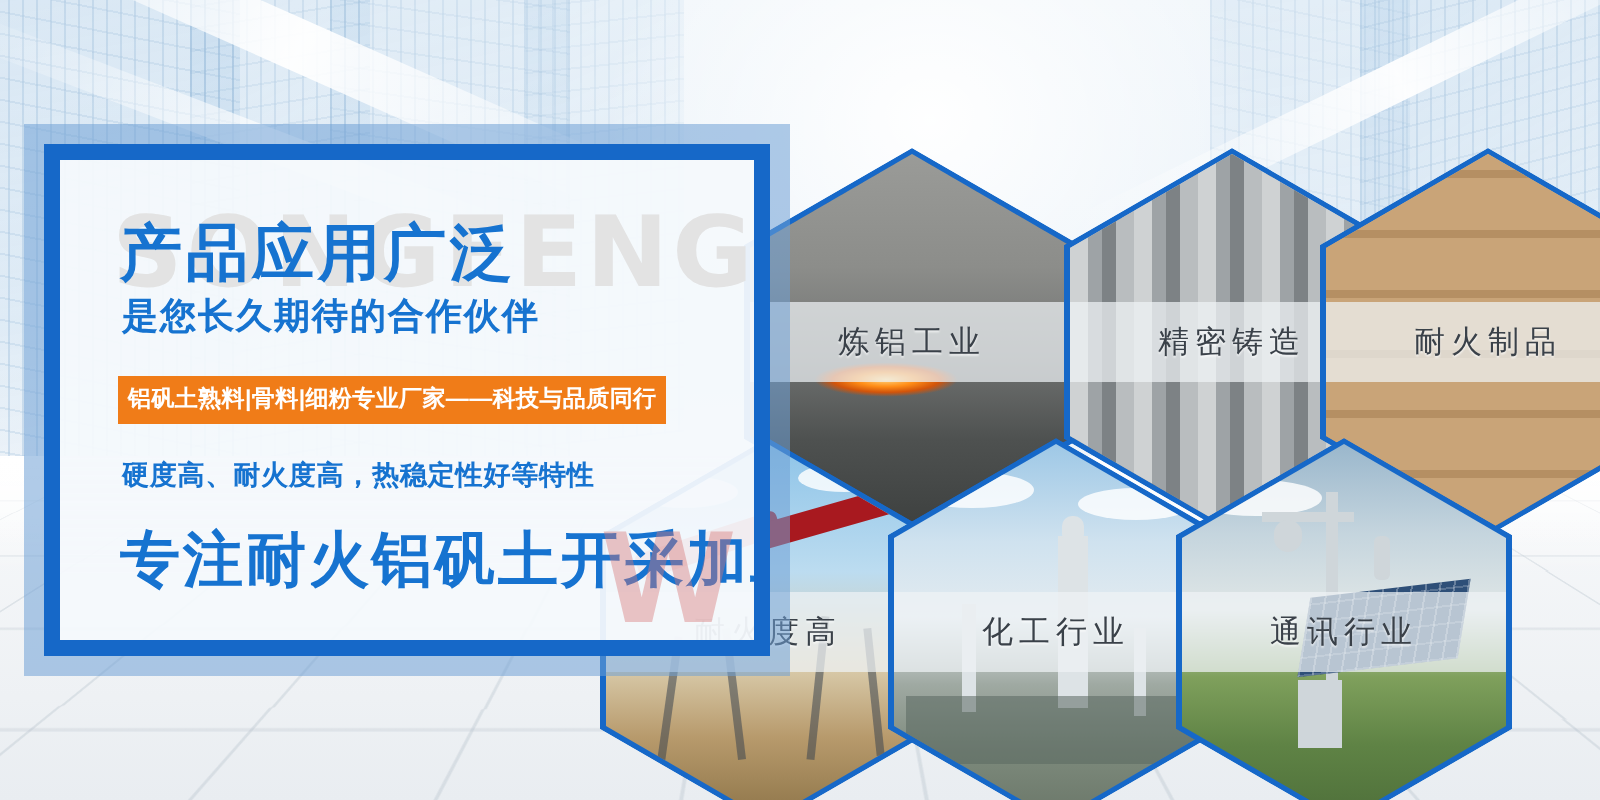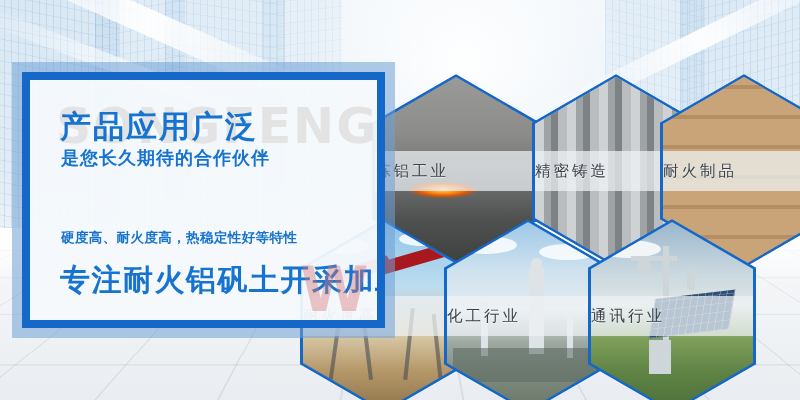--- a/index.html
+++ b/index.html
@@ -120,21 +120,21 @@
   }
   .hex-fill{
     position:absolute;left:3px;top:3px;right:3px;bottom:3px;
     clip-path:polygon(50% 0%,100% 25%,100% 75%,50% 100%,0% 75%,0% 25%);
     overflow:hidden;
   }
   .hex-photo{position:absolute;inset:0;}
   .hex-label-band{
     position:absolute;left:0;right:0;top:50%;transform:translateY(-50%);
     height:40px;background:rgba(238,242,245,.72);
-    display:flex;align-items:center;justify-content:flex-start;
+    display:flex;align-items:center;justify-content:center;
   }
   .hex-label{
     font-size:15.5px;color:#3a4149;letter-spacing:3px;
     font-family:"DejaVu Sans","Liberation Sans",sans-serif;
     text-shadow:0 1px 1px rgba(255,255,255,.7);
   }
 
   
   .ph-smelting{
     background:
@@ -309,19 +309,20 @@
     </div>
   </div>
 
   <div id="frame-outer"></div>
   <div id="frame-inner"></div>
 
   <div id="text-panel">
     <div id="watermark-songfeng">SONGFENG</div>
     <div id="headline">产品应用广泛</div>
     <div id="subhead">是您长久期待的合作伙伴</div>
+    <div id="tagline-badge">铝矾土熟料|骨料|细粉专业厂家——科技与品质同行</div>
     <div id="feature-line">硬度高、耐火度高，热稳定性好等特性</div>
     <div id="focus-line">专注耐火铝矾土开采加工</div>
   </div>
 
   <div id="wm-w">W</div>
 
 </div>
 
 </body></html>

